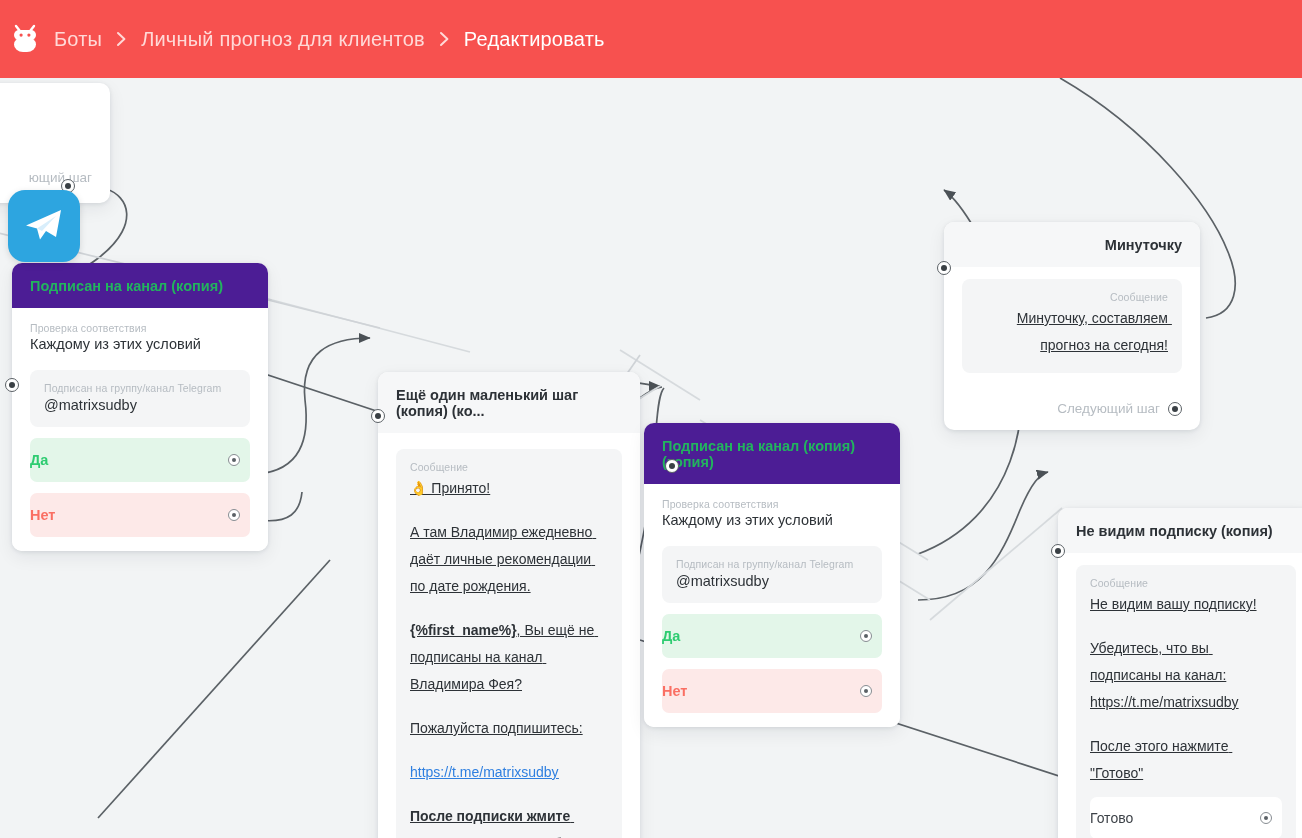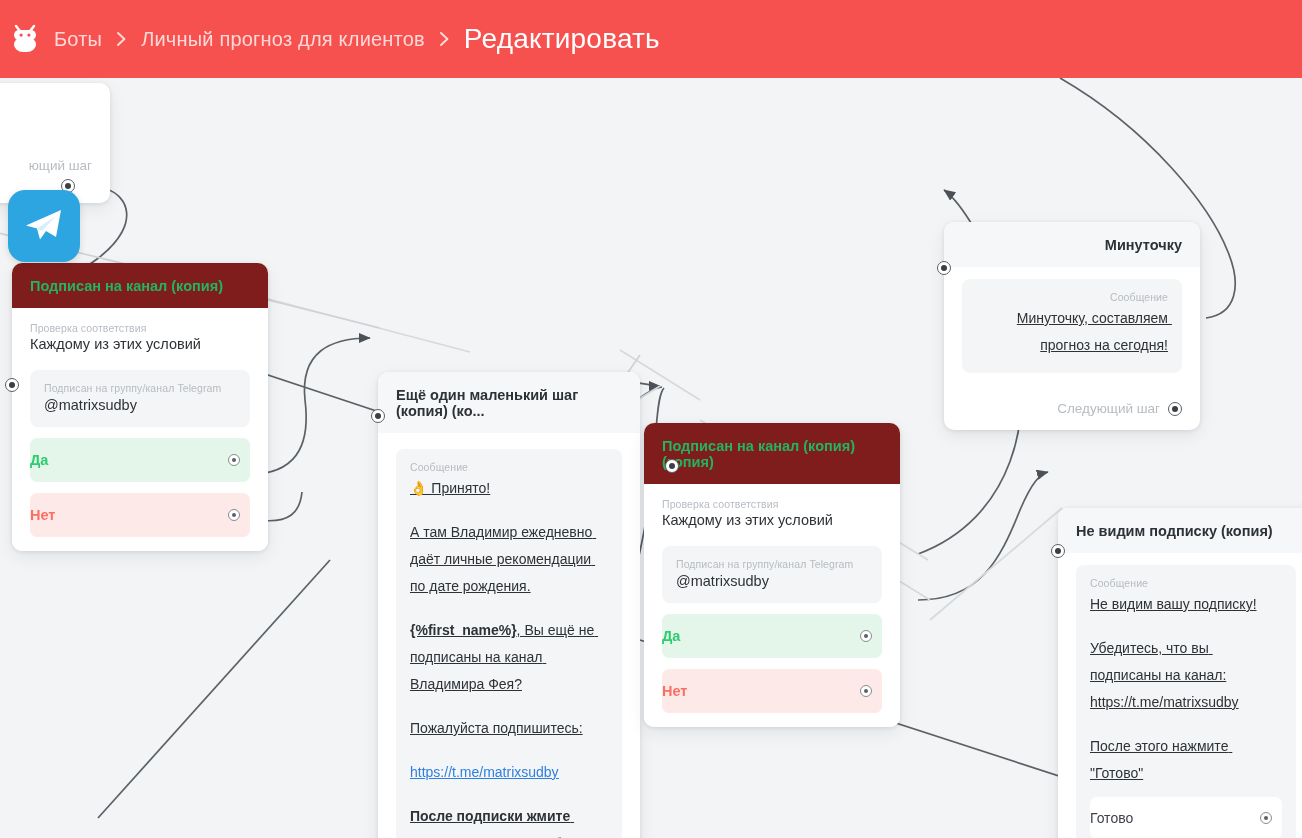--- a/index.html
+++ b/index.html
@@ -20,21 +20,21 @@
     display: flex; align-items: center;
     padding-left: 12px;
     z-index: 60;
   }
   .bot-logo { width: 26px; height: 30px; margin-right: 16px; flex: 0 0 auto; }
   .crumbs { display: flex; align-items: center; gap: 14px; }
   .crumb {
     color: #ffd9d7; font-size: 20px; letter-spacing: .2px;
     white-space: nowrap; cursor: pointer;
   }
-  .crumb.current { color: #ffffff; font-size: 28px; }
+  .crumb.current { color: #ffffff; font-size: 20px; }
   .chev { width: 11px; height: 16px; flex: 0 0 auto; }
 
   
   .canvas { position: absolute; inset: 78px 0 0 0; overflow: hidden; }
   #edges { position: absolute; left: 0; top: -78px; width: 1302px; height: 838px; pointer-events: none; }
 
   
   .node {
     position: absolute;
     background: #ffffff;
@@ -43,21 +43,21 @@
     overflow: hidden;
     z-index: 20;
   }
   .node-head {
     padding: 15px 18px 14px 18px;
     font-size: 14.5px;
     font-weight: 700;
     color: #2d3237;
     background: #f6f7f8;
   }
-  .node-head.green { background: #7f1d1d; color: #22b45e; }
+  .node-head.green { background: #4c1d95; color: #22b45e; }
   .node-body { padding: 14px 18px 14px 18px; background:#fff; }
 
   .field-label {
     font-size: 10.5px; color: #b6bcc2; letter-spacing: .1px;
     margin-bottom: 2px;
   }
   .field-value { font-size: 14.5px; color: #2d3237; }
 
   .subbox {
     background: #f4f5f6;
@@ -220,21 +220,21 @@
           <path d="M930,620 L1062,508"></path>
           <path d="M80,120 L300,300" stroke="none"></path>
         </g>
 
         <path d="M268,300 L380,328" stroke="#cfd3d7"></path>
         <path d="M640,355 L560,470" stroke="#cfd3d7"></path>
       </g>
     </svg>
 
     <div class="node" style="left:-120px; top:5px; width:230px; height:120px;">
-      <div class="next-row" style="position:absolute; right:0; bottom:16px;justify-content:center;">
+      <div class="next-row" style="position:absolute; right:0; bottom:4px;justify-content:center;">
         <span>ющий шаг</span>
       </div>
     </div>
     <div class="port" style="left:61px; top:101px;"></div>
 
     <div class="tg-badge">
       <svg width="44" height="40" viewBox="0 0 44 40">
         <path d="M39 4 L4 19.5 L15 22.5 L18 33.5 L24 25 L34 31 Z" fill="#ffffff"></path>
         <path d="M15 22.5 L34 10 L20 25 Z" fill="#d8eefb"></path>
       </svg>

